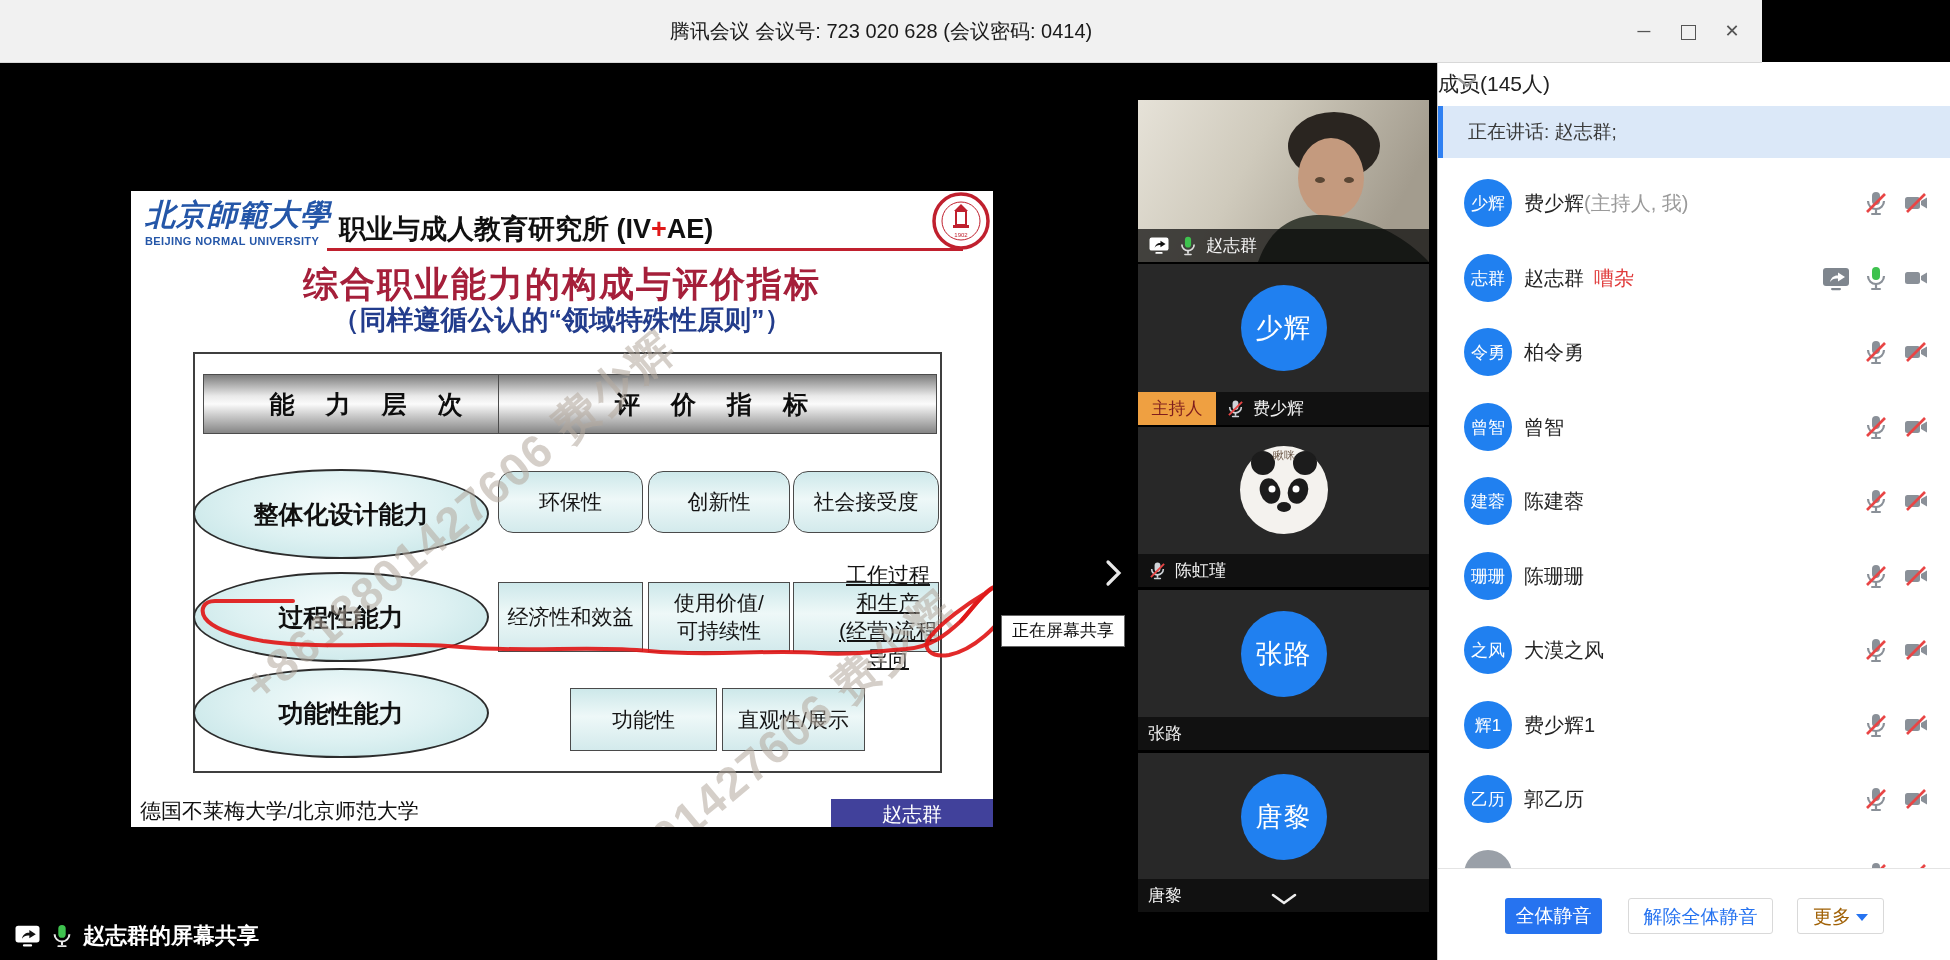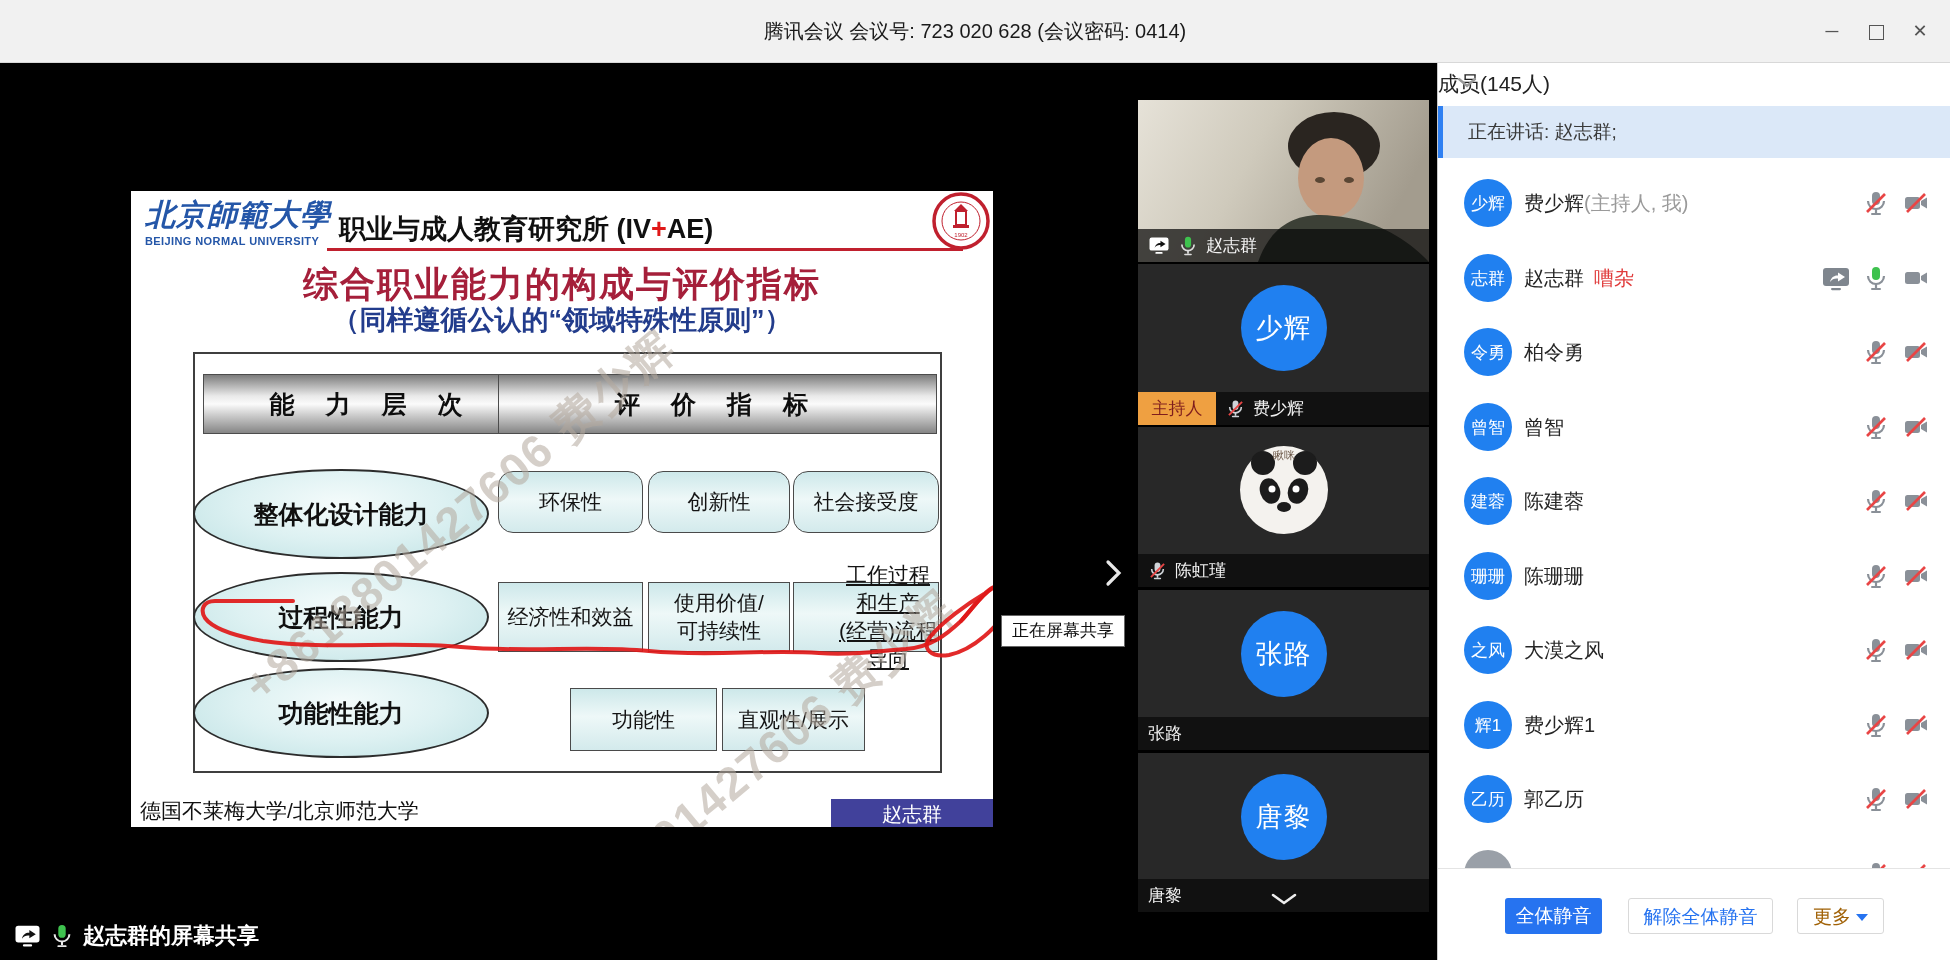--- a/index.html
+++ b/index.html
@@ -1,21 +1,21 @@
 <!DOCTYPE html>
 <html><head>
 <meta charset="utf-8">
 <style>
   html,body{margin:0;padding:0;background:#000;}
   body{width:1950px;height:960px;position:relative;overflow:hidden;
        font-family:"Liberation Sans",sans-serif;-webkit-font-smoothing:antialiased;}
   .abs{position:absolute;}
 
   
-  #titlebar{left:0;top:0;width:1950px;height:62px;background:#f1f1f1;border-bottom:1px solid #d8d8d8;z-index:50;}
+  #titlebar{left:0;top:0;width:1762px;height:62px;background:#f1f1f1;border-bottom:1px solid #d8d8d8;z-index:50;}
   #titlebar .t{width:100%;text-align:center;line-height:62px;font-size:20px;color:#1a1a1a;}
   .winbtn{top:0;width:44px;height:62px;text-align:center;line-height:62px;color:#555;font-size:18px;cursor:pointer;}
   #btn-min{right:96px;} #btn-max{right:52px;} #btn-close{right:8px;}
   #btn-max span{display:inline-block;width:13px;height:13px;border:1.6px solid #555;vertical-align:middle;}
 
   
   #stage{left:0;top:62px;width:1437px;height:898px;background:#000;}
 
   
   #slide{left:131px;top:129px;width:862px;height:636px;background:#fff;overflow:hidden;}

